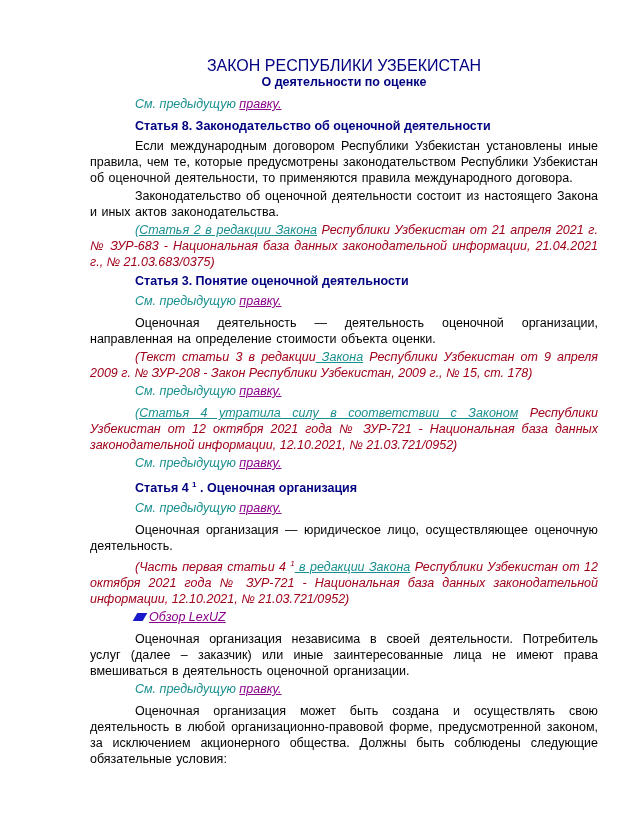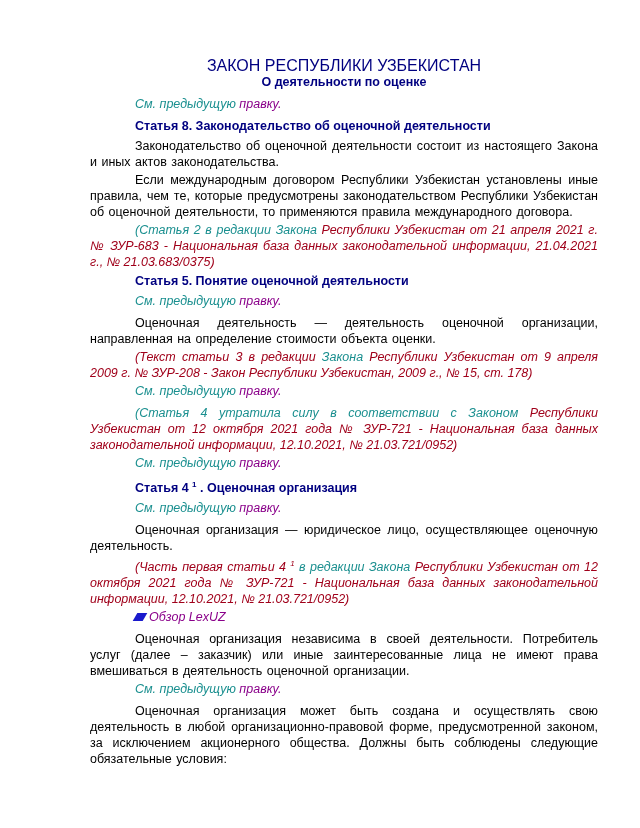--- a/index.html
+++ b/index.html
@@ -6,41 +6,41 @@
   body { width:640px; height:828px; overflow:hidden; position:relative; font-family:"Liberation Sans", sans-serif; }
   .page { position:absolute; left:90px; top:58px; width:508px; }
   .title { text-align:center; color:#000080; font-size:16px; line-height:16px; }
   .subtitle { text-align:center; color:#000080; font-size:12.5px; font-weight:bold; line-height:16px; margin-bottom:6px; }
   .heading { color:#000080; font-weight:bold; font-size:12.5px; line-height:16px; text-indent:45px; margin:3px 0 4px 0; }
   .p { color:#000; font-size:12.5px; line-height:16px; text-align:justify; text-indent:45px; margin:0 0 2px 0; word-spacing:1px; }
   .note { font-style:italic; font-size:12.5px; line-height:16px; text-align:justify; text-indent:45px; margin:0 0 2px 0; }
   .teal { color:#1a8f8f; }
   .red { color:#a0001a; }
   .purple { color:#8a008a; }
-  .link { cursor:pointer; }
+  .link { cursor:pointer;text-decoration:underline; }
   .prev { font-style:italic; font-size:12.5px; line-height:16px; text-indent:45px; margin:1px 0 6px 0; }
   .lex { font-style:italic; font-size:12.5px; line-height:16px; text-indent:45px; margin:2px 0 6px 0; }
   .lex-icon { display:inline-block; width:10px; height:8px; background:#1a1acc; transform:skewX(-30deg); margin-right:4px; vertical-align:0px; }
   sup { font-size:8px; }
 </style>
 </head>
 <body>
 
 <div class="page">
   <div class="title">ЗАКОН РЕСПУБЛИКИ УЗБЕКИСТАН</div>
   <div class="subtitle">О деятельности по оценке</div>
 
   <div class="prev"><span class="teal">См. предыдущую</span> <span class="purple link">правку.</span></div>
 
   <div class="heading">Статья 8. Законодательство об оценочной деятельности</div>
+  <div class="p">Если международным договором Республики Узбекистан установлены иные правила, чем те, которые предусмотрены законодательством Республики Узбекистан об оценочной деятельности, то применяются правила международного договора.</div>
   <div class="p">Законодательство об оценочной деятельности состоит из настоящего Закона и иных актов законодательства.</div>
-  <div class="p">Если международным договором Республики Узбекистан установлены иные правила, чем те, которые предусмотрены законодательством Республики Узбекистан об оценочной деятельности, то применяются правила международного договора.</div>
   <div class="note"><span class="teal link">(Статья 2 в редакции Закона</span><span class="red"> Республики Узбекистан от 21 апреля 2021 г. № ЗУР-683 - Национальная база данных законодательной информации, 21.04.2021 г., № 21.03.683/0375)</span></div>
 
-  <div class="heading">Статья 5. Понятие оценочной деятельности</div>
+  <div class="heading">Статья 3. Понятие оценочной деятельности</div>
   <div class="prev"><span class="teal">См. предыдущую</span> <span class="purple link">правку.</span></div>
   <div class="p">Оценочная деятельность — деятельность оценочной организации, направленная на определение стоимости объекта оценки.</div>
   <div class="note"><span class="red">(Текст статьи 3 в редакции</span><span class="teal link"> Закона</span><span class="red"> Республики Узбекистан от 9 апреля 2009 г. № ЗУР-208 - Закон Республики Узбекистан, 2009 г., № 15, ст. 178)</span></div>
   <div class="prev"><span class="teal">См. предыдущую</span> <span class="purple link">правку.</span></div>
 
   <div class="note"><span class="teal link">(Статья 4 утратила силу в соответствии с Законом</span><span class="red"> Республики Узбекистан от 12 октября 2021 года № ЗУР-721 - Национальная база данных законодательной информации, 12.10.2021, № 21.03.721/0952)</span></div>
   <div class="prev"><span class="teal">См. предыдущую</span> <span class="purple link">правку.</span></div>
 
   <div class="heading"><span>Статья 4 </span><sup>1</sup><span> . Оценочная организация</span></div>
   <div class="prev"><span class="teal">См. предыдущую</span> <span class="purple link">правку.</span></div>

